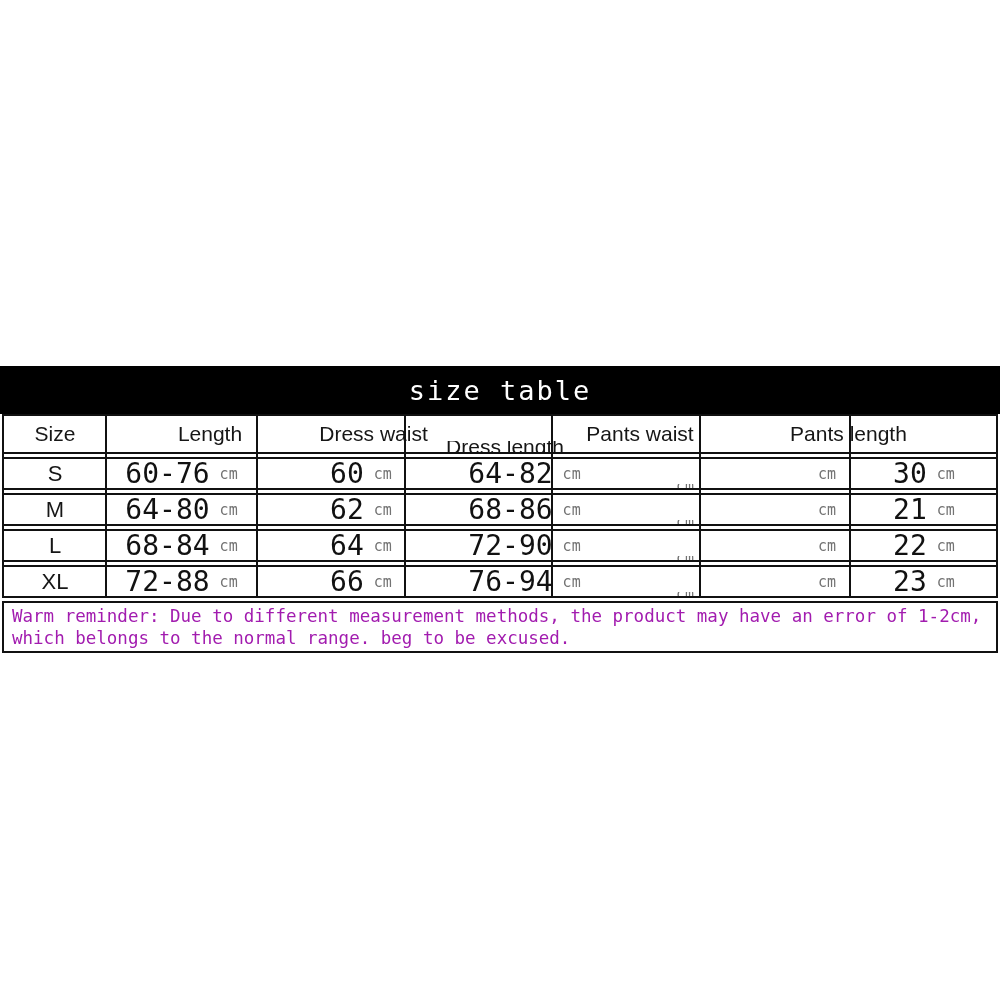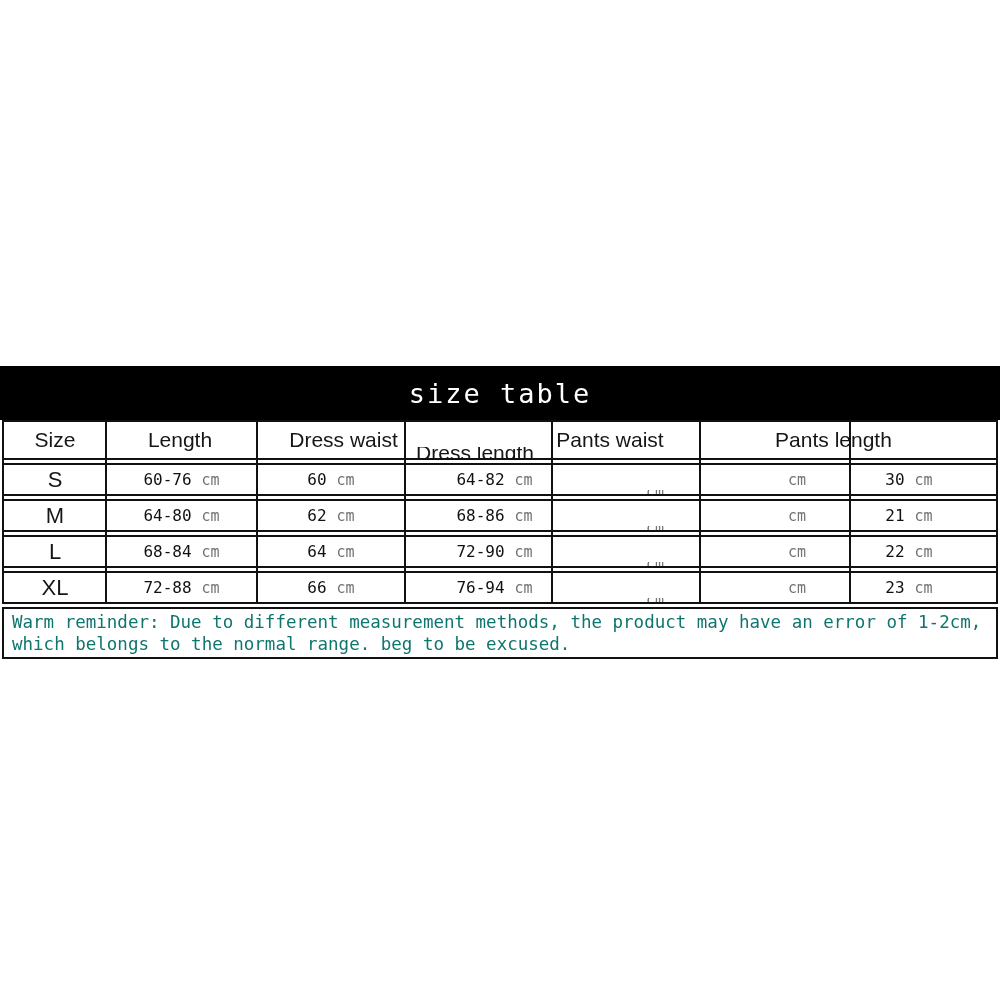--- a/index.html
+++ b/index.html
@@ -3,62 +3,62 @@
 <meta charset="utf-8">
 <style>
   html,body{margin:0;padding:0;}
   body{
     width:1000px;height:1000px;background:#ffffff;position:relative;
     font-family:"Liberation Sans",sans-serif;color:#111;
     -webkit-font-smoothing:antialiased;
   }
   .size-chart{position:absolute;top:366px;left:0;width:1000px;}
   .title-bar{
-    height:54px;background:#000;color:#fff;
+    height:48px;background:#000;color:#fff;
     display:flex;align-items:center;justify-content:center;
     font-family:"DejaVu Sans Mono",monospace;font-size:27px;letter-spacing:2px;
   }
   .twrap{position:relative;margin:0 2px;width:996px;box-sizing:border-box;}
   .row{
     display:flex;border:2px solid #111;box-sizing:border-box;background:#fff;
     align-items:stretch;
   }
   .row.header{height:40px;}
   .row.data{height:33px;margin-top:3px;}
   .cell{
     display:flex;align-items:center;justify-content:center;
     box-sizing:border-box;overflow:hidden;
   }
   .c0{width:102px;}
   .c1{width:151px;}
-  .c2{width:148px;}
+  .c2{width:148px;margin-left:30px;}
   .c3{width:147px;padding-left:32px;}
   .c4{width:148px;margin-top:25px;}
   .c5{width:122px;}
   .c6{flex:1;}
   .row.header .cell{font-size:21px;color:#161616;}
   .size-val{font-size:22px;color:#161616;}
-  .val{font-family:"DejaVu Sans Mono",monospace;font-size:16px;color:#111;}
+  .val{font-family:"DejaVu Sans Mono",monospace;font-size:28px;color:#111;}
   .unit{font-family:"DejaVu Sans Mono",monospace;font-size:15px;color:#737373;margin-left:10px;}
   .cell.end-dl{justify-content:flex-end;padding-right:36px;}
   .cell.end-pw{justify-content:flex-end;padding-right:16px;}
   .cell.end-dl .unit,.cell.end-pw .unit{margin-left:0;}
   .vline{position:absolute;top:0;width:2px;height:184px;background:#111;}
   .vl-a{left:0;}
   .vl0{left:103px;}
   .vl1{left:254px;}
   .vl2{left:402px;}
   .vl3{left:549px;}
   .vl4{left:697px;}
   .vl5{left:847px;}
   .vl-b{left:994px;}
   .note{
     margin-top:3px;border:2px solid #111;box-sizing:border-box;
     padding:2px 8px;font-family:"DejaVu Sans Mono",monospace;
-    font-size:17.5px;line-height:22px;color:#0f766e;white-space:nowrap;
+    font-size:17.5px;line-height:22px;color:#a21caf;white-space:nowrap;
   }
 </style>
 </head>
 <body>
 
 <div class="size-chart">
 
   <div class="title-bar">
     <span>size table</span>
   </div>

